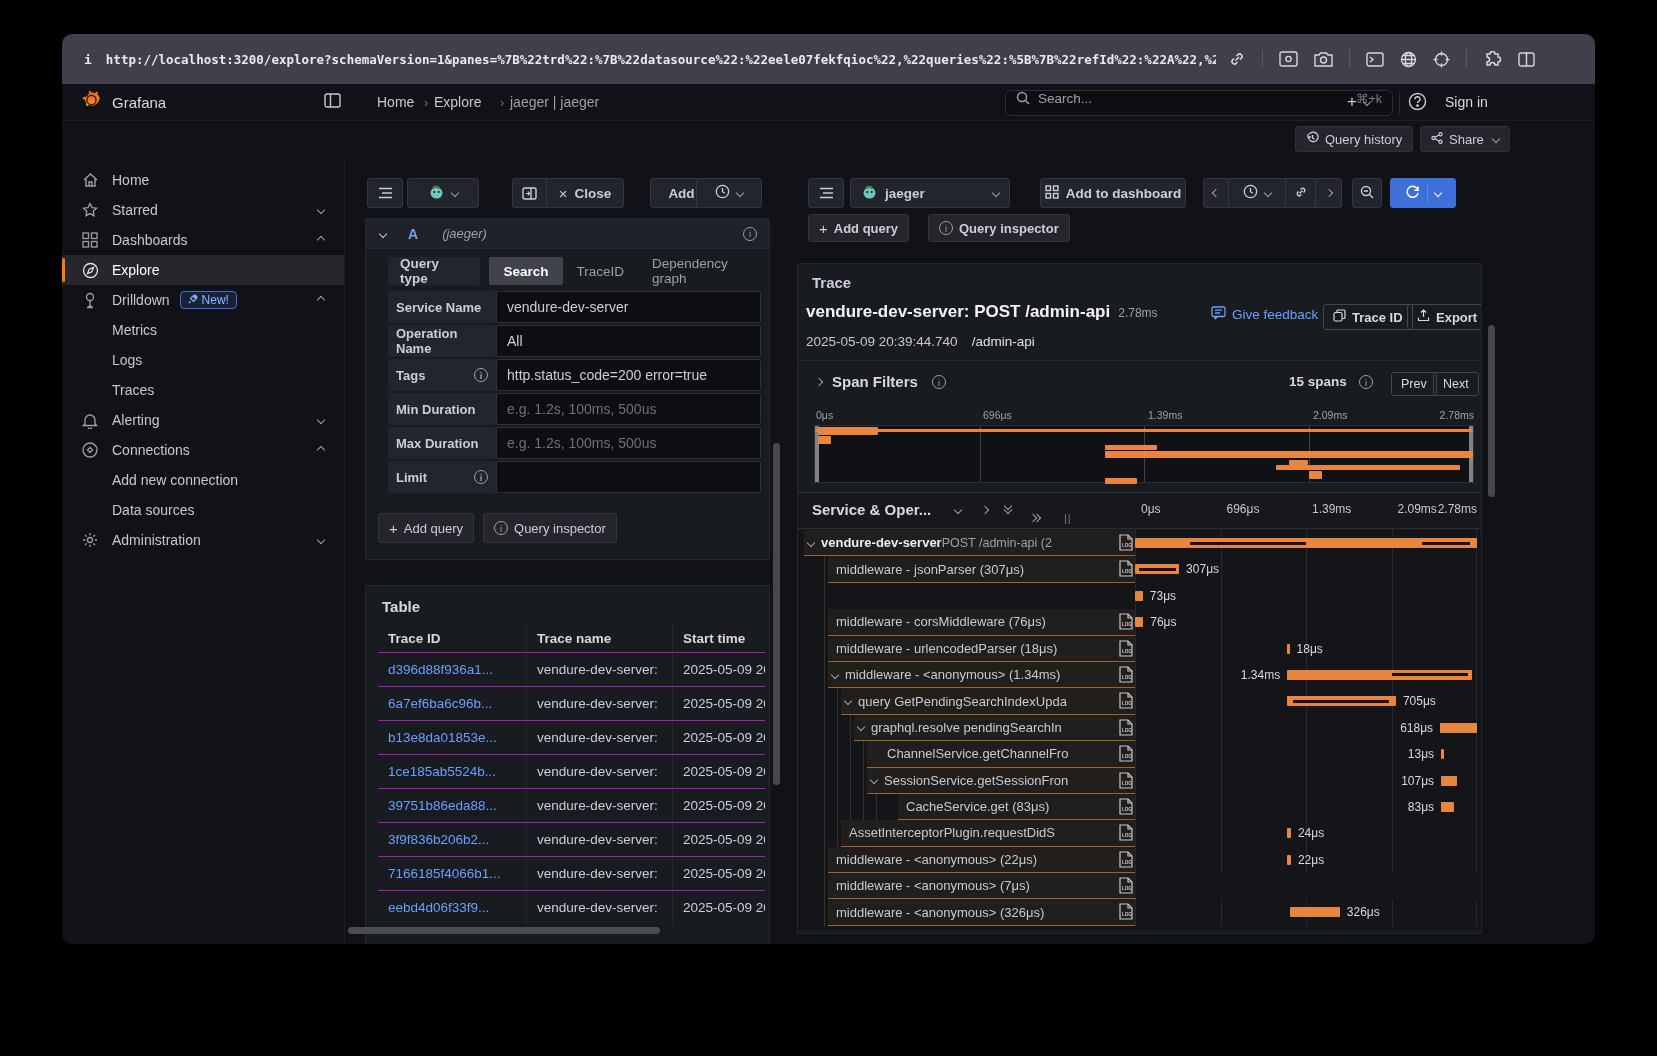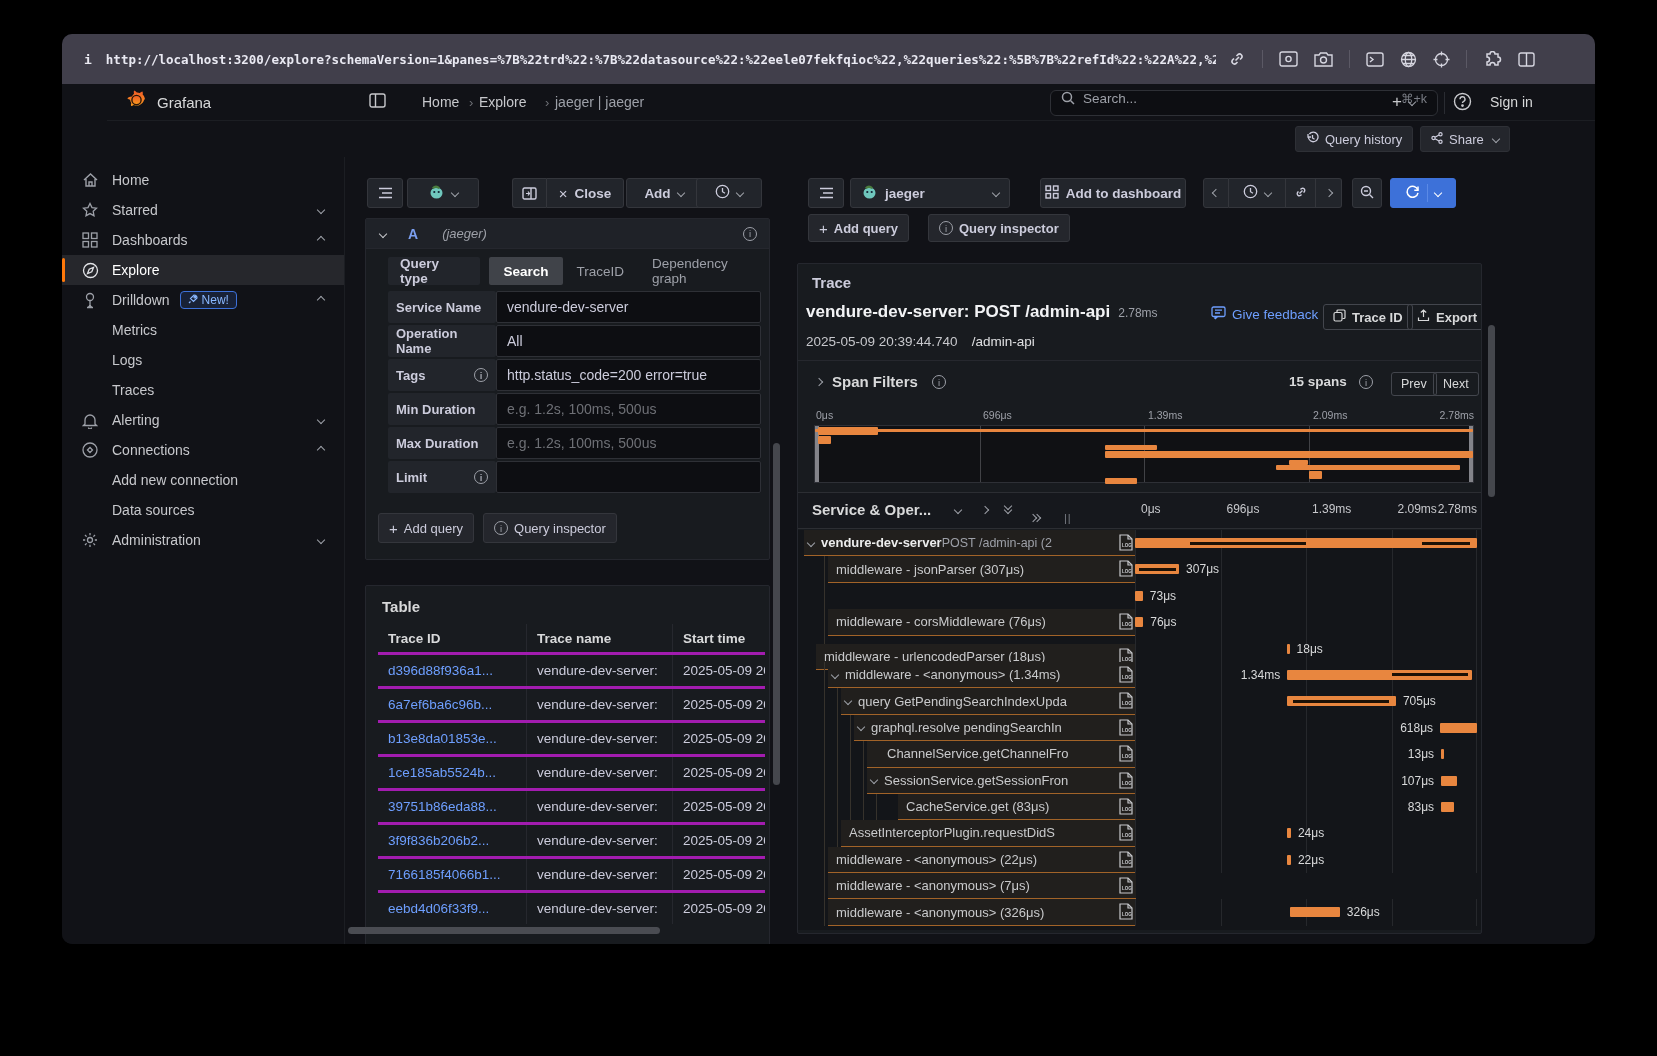--- a/index.html
+++ b/index.html
@@ -8,21 +8,21 @@
 
   
   .chrome { position:absolute; left:0; top:0; width:100%; height:50px; background:#413f4b; display:flex; align-items:center; }
   .chrome .info-g { color:#e8e8f0; font-weight:bold; font-size:13px; margin-left:22px; font-family:"DejaVu Sans Mono", monospace; }
   .chrome .url { margin-left:14px; width:1110px; white-space:nowrap; overflow:hidden; color:#e9e9f2; font-size:12.5px; font-weight:bold; font-family:"DejaVu Sans Mono", monospace; }
   .chrome .cicons { display:flex; align-items:center; gap:16px; margin-left:12px; color:#d6d6e0; }
   .chrome .csep { width:1px; height:18px; background:#5b5965; }
   .cic svg { display:block; }
 
   
-  .gf-header { position:absolute; left:0; top:50px; width:100%; height:37px; background:#111217; border-bottom:1px solid #1c1e23; display:flex; align-items:center;margin-left:45px; }
+  .gf-header { position:absolute; left:0; top:50px; width:100%; height:37px; background:#111217; border-bottom:1px solid #1c1e23; display:flex; align-items:center; }
   .brand { color:#d8d9da; font-size:15px; margin-left:10px; }
   .crumb { color:#c7c8cc; font-size:14px; }
   .crumb.dim { color:#9da0a8; }
   .crumb-sep { color:#6e7076; margin:0 10px; font-size:13px; }
   .searchbox { position:absolute; left:943px; top:6px; width:388px; height:26px; background:#0d0e12; border:1px solid #2e3036; border-radius:6px; display:flex; align-items:flex-start; color:#9da0a8; font-size:13.5px; }
   .shortcut { margin-left:auto; margin-right:10px; color:#7a7d85; font-size:12.5px; }
   .hbtn { color:#c7c8cc; font-size:14px; display:flex; align-items:center; gap:5px; }
   .hsep { position:absolute; left:1337px; top:8px; width:1px; height:22px; background:#2a2c32; }
 
   
@@ -68,21 +68,21 @@
   .ico-info { width:14px; height:14px; border:1px solid #9da0a8; border-radius:50%; color:#9da0a8; font-size:9.5px; display:inline-flex; align-items:center; justify-content:center; font-style:normal; flex:none; }
 
   
   .tbl-title { color:#d8d9da; font-size:15px; font-weight:bold; }
   .tbl { position:absolute; left:12px; right:4px; top:38px; font-size:13.5px; color:#ccccdc; }
   .tbl .hr, .tbl .rr { display:flex; height:34px; align-items:center; }
   .tbl .hr { height:28px; font-weight:bold; color:#d8d9da; }
   .tbl .c1 { width:148px; padding-left:10px; }
   .tbl .c2 { width:146px; padding-left:10px; }
   .tbl .c3 { flex:1; padding-left:10px; white-space:nowrap; overflow:hidden; }
-  .tbl .rr { border-top:3px solid #a21caf; }
+  .tbl .rr { border-top:1px solid #a21caf; }
   .tbl .rr .c2, .tbl .rr .c3, .tbl .hr .c2, .tbl .hr .c3 { border-left:1px solid #26282e; height:100%; display:flex; align-items:center; }
   .tbl a { color:#6e9fff; text-decoration:none; }
 
   
   .trace-title-sm { color:#ccccdc; font-size:15px; font-weight:bold; }
   .trace-big { color:#f2f3f5; font-size:17px; font-weight:bold; }
   .dur-sm { color:#9da0a8; font-size:12px; }
   .linkblue { color:#6e9fff; font-size:13.5px; display:inline-flex; gap:6px; align-items:center; }
   .obtn { display:inline-flex; align-items:center; gap:6px; border:1px solid #43464d; border-radius:3px; height:26px; padding:0 9px; color:#d8d9da; font-size:13px; font-weight:bold; background:transparent; }
   .sbtn { border:1px solid #43464d; border-radius:3px; height:24px; padding:0 9px; color:#d8d9da; font-size:12.5px; display:inline-flex; align-items:center; background:transparent; }
@@ -373,21 +373,21 @@
     <svg width="15" height="13" viewBox="0 0 15 13" fill="none" stroke="#ccccdc" stroke-width="1.4">
         <rect x="1" y="1" width="13" height="11" rx="1.5"></rect>
         <path d="M9 1 v11"></path>
         <path d="M4 6.5 h3 M6 4.5 l1.5 2 -1.5 2" stroke-width="1.2"></path>
       </svg>
   </div>
   <div class="pane-toolbar-btn" style="left:484px;width:78px;border-radius:0 3px 3px 0">
     <span style="font-size:15px;color:#ccccdc">×</span>
     <span style="font-weight:bold">Close</span>
   </div>
-  <div class="pane-toolbar-btn" style="left:564px;width:76px">
+  <div class="pane-toolbar-btn" style="left:588px;width:76px">
     <span style="font-weight:bold">Add</span>
     <span class="chev down"></span>
   </div>
   <div class="pane-toolbar-btn" style="left:634px;width:66px">
     <span><svg width="15" height="15" viewBox="0 0 15 15" fill="none" stroke="#ccccdc" stroke-width="1.3">
           <circle cx="7.5" cy="7.5" r="6.2"></circle>
           <path d="M7.5 4 v3.7 l2.5 1.5"></path>
         </svg></span>
     <span class="chev down"></span>
   </div>
@@ -748,21 +748,21 @@
             <div class="grid-v" style="left: calc(25% + 0px);"></div>
             <div class="grid-v" style="left: calc(50% + 0px);"></div>
             <div class="grid-v" style="left: calc(75% + 0px);"></div>
             <div class="grid-v" style="left: calc(100% - 1px);"></div>
             <div class="sbar" style="left: 0%; width: 2.4%;"></div>
             <span class="slabel" style="left: calc(2.4% + 7px);">76μs</span>
           </div>
         </div>
         <div class="span-row">
           <div class="guide" style="left: 26px;"></div>
-          <div class="scell" style="left: 18px; margin-top: 8px;">
+          <div class="scell" style="left: 30px;">
             <span style="width: 8px; flex: 0 0 auto;"></span>
             <span class="nm">middleware - urlencodedParser (18μs)</span>
             <span class="logo-log"><svg width="14" height="17" viewBox="0 0 14 17">
                 <path d="M1 1 h8 l4 4 v11 H1 Z" fill="none" stroke="#c7c8cc" stroke-width="1.2"></path>
                 <path d="M9 1 v4 h4" fill="none" stroke="#c7c8cc" stroke-width="1.2"></path>
                 <text x="3" y="13" font-size="4.5" fill="#c7c8cc" font-family="Liberation Sans,sans-serif" font-weight="bold">LOG</text>
               </svg></span>
           </div>
           <div class="bars">
             <div class="grid-v" style="left: calc(0% + 0px);"></div>

